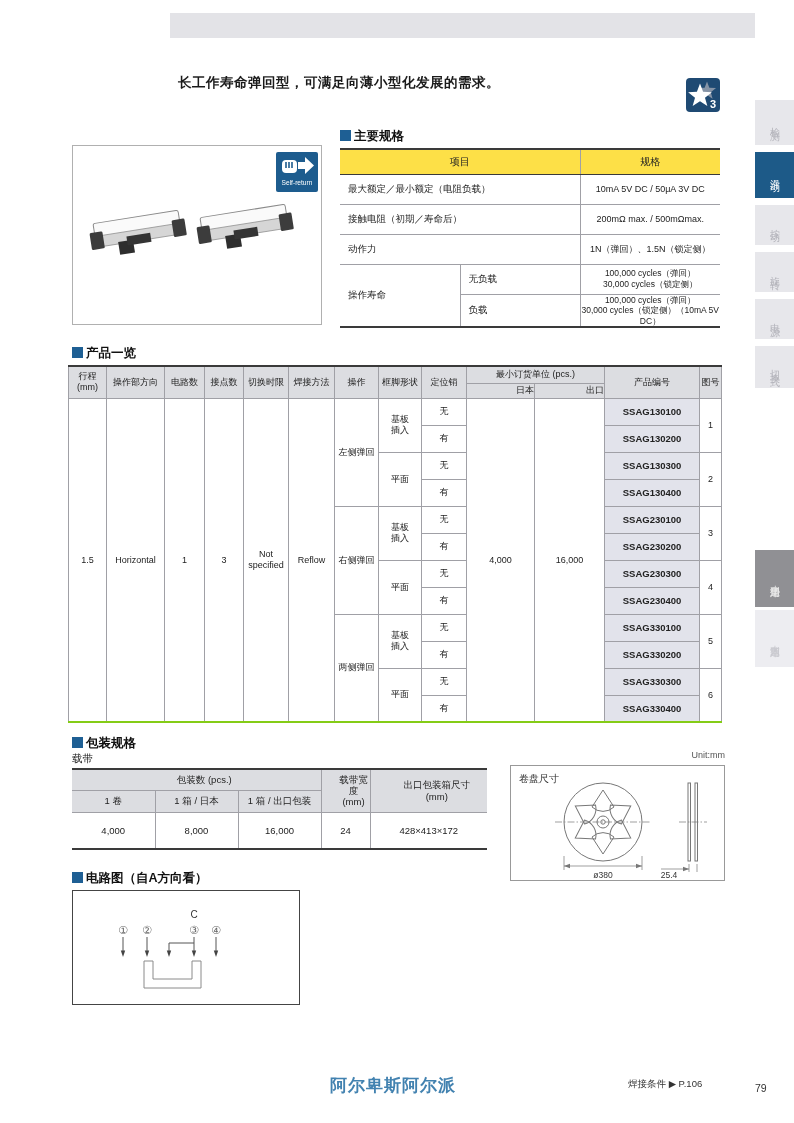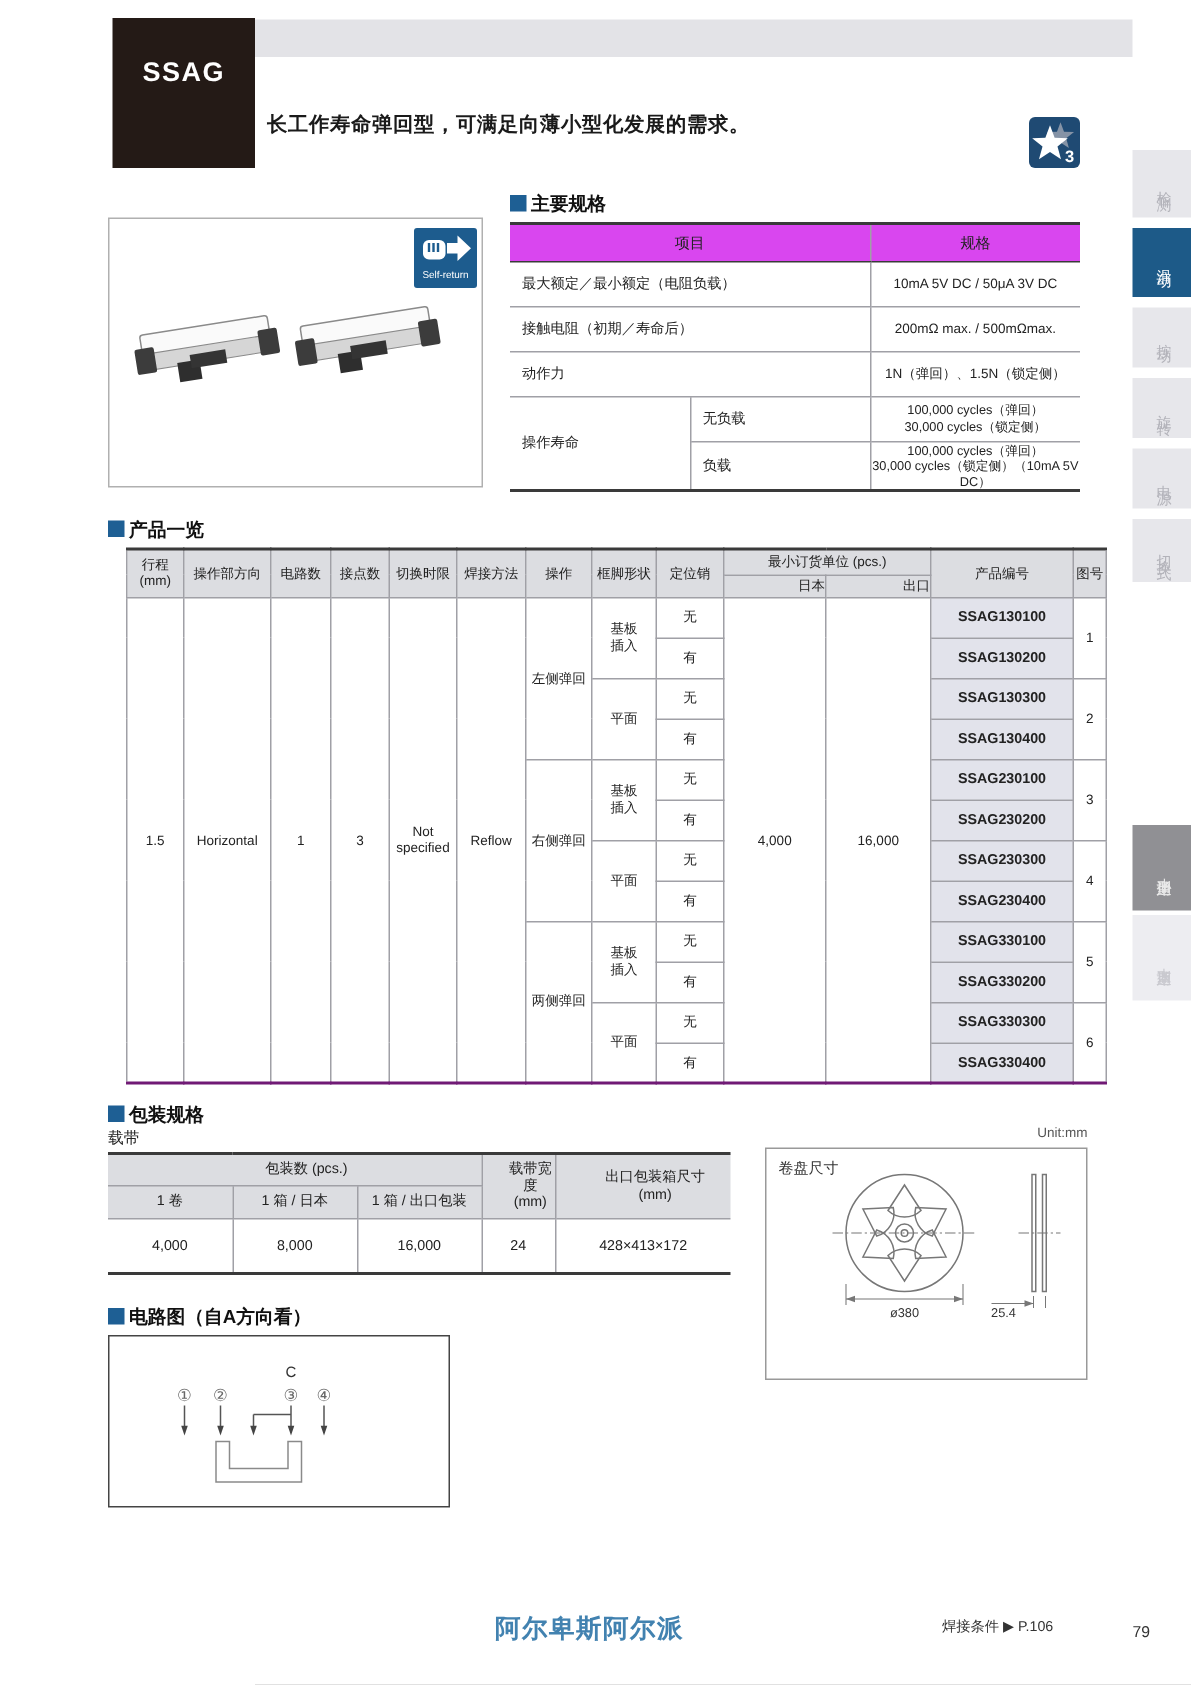--- a/index.html
+++ b/index.html
@@ -20,31 +20,31 @@
   .self-return { position:absolute; left:203px; top:6px; }
 
   
   .sec-title { position:absolute; font-size:12.5px; font-weight:bold; color:#111; }
   .sec-title .sq { display:inline-block; width:11px; height:11px; background:#1e5f94; margin-right:3px; vertical-align:-1px; }
 
   
   table { border-collapse:collapse; }
   .spec-table { position:absolute; left:340px; top:148px; width:380px; table-layout:fixed; font-size:9.5px; color:#222; border-top:2px solid #3a3a3a; border-bottom:2px solid #3a3a3a; }
   .spec-table th, .spec-table td { border:1px solid #a0a0a6; }
-  .spec-table th { background:#d946ef; font-weight:normal; height:25px; font-size:10px; }
+  .spec-table th { background:#fde047; font-weight:normal; height:25px; font-size:10px; }
   .spec-table tr.hr th { border-bottom:1.5px solid #3a3a3a; }
   .spec-table td { height:30px; }
   .spec-table td.item { padding-left:8px; text-align:left; }
   .spec-table td.val { text-align:center; font-size:9px; }
   .spec-table td.val2 { text-align:center; font-size:8.5px; line-height:1.25; }
   .spec-table th:first-child, .spec-table td:first-child { border-left:none; }
   .spec-table th:last-child, .spec-table td:last-child { border-right:none; }
 
   
-  .prod-table { position:absolute; left:84px; top:365px; width:653px; table-layout:fixed; font-size:9px; color:#222; border-top:2px solid #3a3a3a; border-bottom:2px solid #701a75;border-radius:11px; }
+  .prod-table { position:absolute; left:68px; top:365px; width:653px; table-layout:fixed; font-size:9px; color:#222; border-top:2px solid #3a3a3a; border-bottom:2px solid #84cc16;border-radius:11px; }
   .prod-table th, .prod-table td { border:1px solid #a0a0a6; text-align:center; }
   .prod-table thead th { background:#dcdde1; font-weight:normal; font-size:9px; line-height:1.2; }
   .prod-table thead { border-bottom:1.5px solid #3a3a3a; }
   .prod-table thead tr:first-child th { height:17px; }
   .prod-table thead tr:last-child th { height:15px;text-align:right; }
   .prod-table tbody td { height:27px; }
   .prod-table td.part { background:#e2e3eb; font-weight:bold; font-size:9.5px; }
   .prod-table td.frame { word-break:break-all; padding:0 9px; line-height:1.2; }
   .prod-table td.multiline { line-height:1.25; }
 
@@ -55,21 +55,21 @@
   .pack-table thead { border-bottom:1.5px solid #3a3a3a; }
   .pack-table thead tr:first-child th { height:21px;padding-left:16px; }
   .pack-table thead tr:last-child th { height:22px; }
   .pack-table tbody td { height:37px; }
   .pack-table th:first-child, .pack-table td:first-child { border-left:none; }
   .pack-table th:last-child, .pack-table td:last-child { border-right:none; }
   .pack-subtitle { position:absolute; left:72px; top:752px; font-size:10.5px; color:#222; }
 
   
   .unit-note { position:absolute; left:510px; top:750px; width:215px; text-align:right; font-size:9px; color:#555; }
-  .reel-box { position:absolute; left:510px; top:765px; width:215px; height:155px; border:1px solid #999; background:#fff; }
+  .reel-box { position:absolute; left:510px; top:765px; width:215px; height:116px; border:1px solid #999; background:#fff; }
   .reel-title { position:absolute; left:8px; top:6px; font-size:10px; color:#333; }
 
   
   .circuit-box { position:absolute; left:72px; top:890px; width:228px; height:115px; border:1.5px solid #444; background:#fff; }
 
   
   .side-tab { position:absolute; left:755px; width:39px; display:flex; align-items:center; justify-content:center; }
   .side-tab span { writing-mode:vertical-rl; letter-spacing:4px; font-size:10px; }
   .tab-inactive { background:#e7e7eb; } .tab-inactive span { color:#b3b3ba; }
   .tab-active-blue { background:#1d5a88; } .tab-active-blue span { color:#fff; }
@@ -80,23 +80,20 @@
   .footer-logo { position:absolute; left:330px; top:1074px; font-size:17px; font-weight:bold; color:#4282b0; letter-spacing:1px; }
   .footer-link { position:absolute; left:628px; top:1078px; font-size:9.5px; color:#333; }
   .page-number { position:absolute; left:755px; top:1082px; font-size:10.5px; color:#333; }
 </style>
 </head>
 <body>
 
 <div class="page">
 
   <div class="top-gray-band"></div>
-  <div class="model-box">
-    <span class="m">SSAG</span>
-  </div>
   <div class="subtitle">长工作寿命弹回型，可满足向薄小型化发展的需求。</div>
 
   <div class="star-badge">
     <svg width="34" height="34" viewBox="0 0 34 34">
       <rect x="0" y="0" width="34" height="34" rx="4" fill="#1f4a73"></rect>
       <polygon transform="translate(21,13) scale(0.95)" fill="#8593a6" points="0,-10 2.47,-3.40 9.51,-3.09 3.99,1.30 5.88,8.09 0,4.2 -5.88,8.09 -3.99,1.30 -9.51,-3.09 -2.47,-3.40"></polygon>
       <polygon transform="translate(14,18) scale(1.25)" fill="#ffffff" points="0,-10 2.47,-3.40 9.51,-3.09 3.99,1.30 5.88,8.09 0,4.2 -5.88,8.09 -3.99,1.30 -9.51,-3.09 -2.47,-3.40"></polygon>
       <text x="27" y="30" font-size="11" font-weight="bold" fill="#ffffff" text-anchor="middle" font-family="Liberation Sans, DejaVu Sans, sans-serif">3</text>
     </svg>
   </div>

